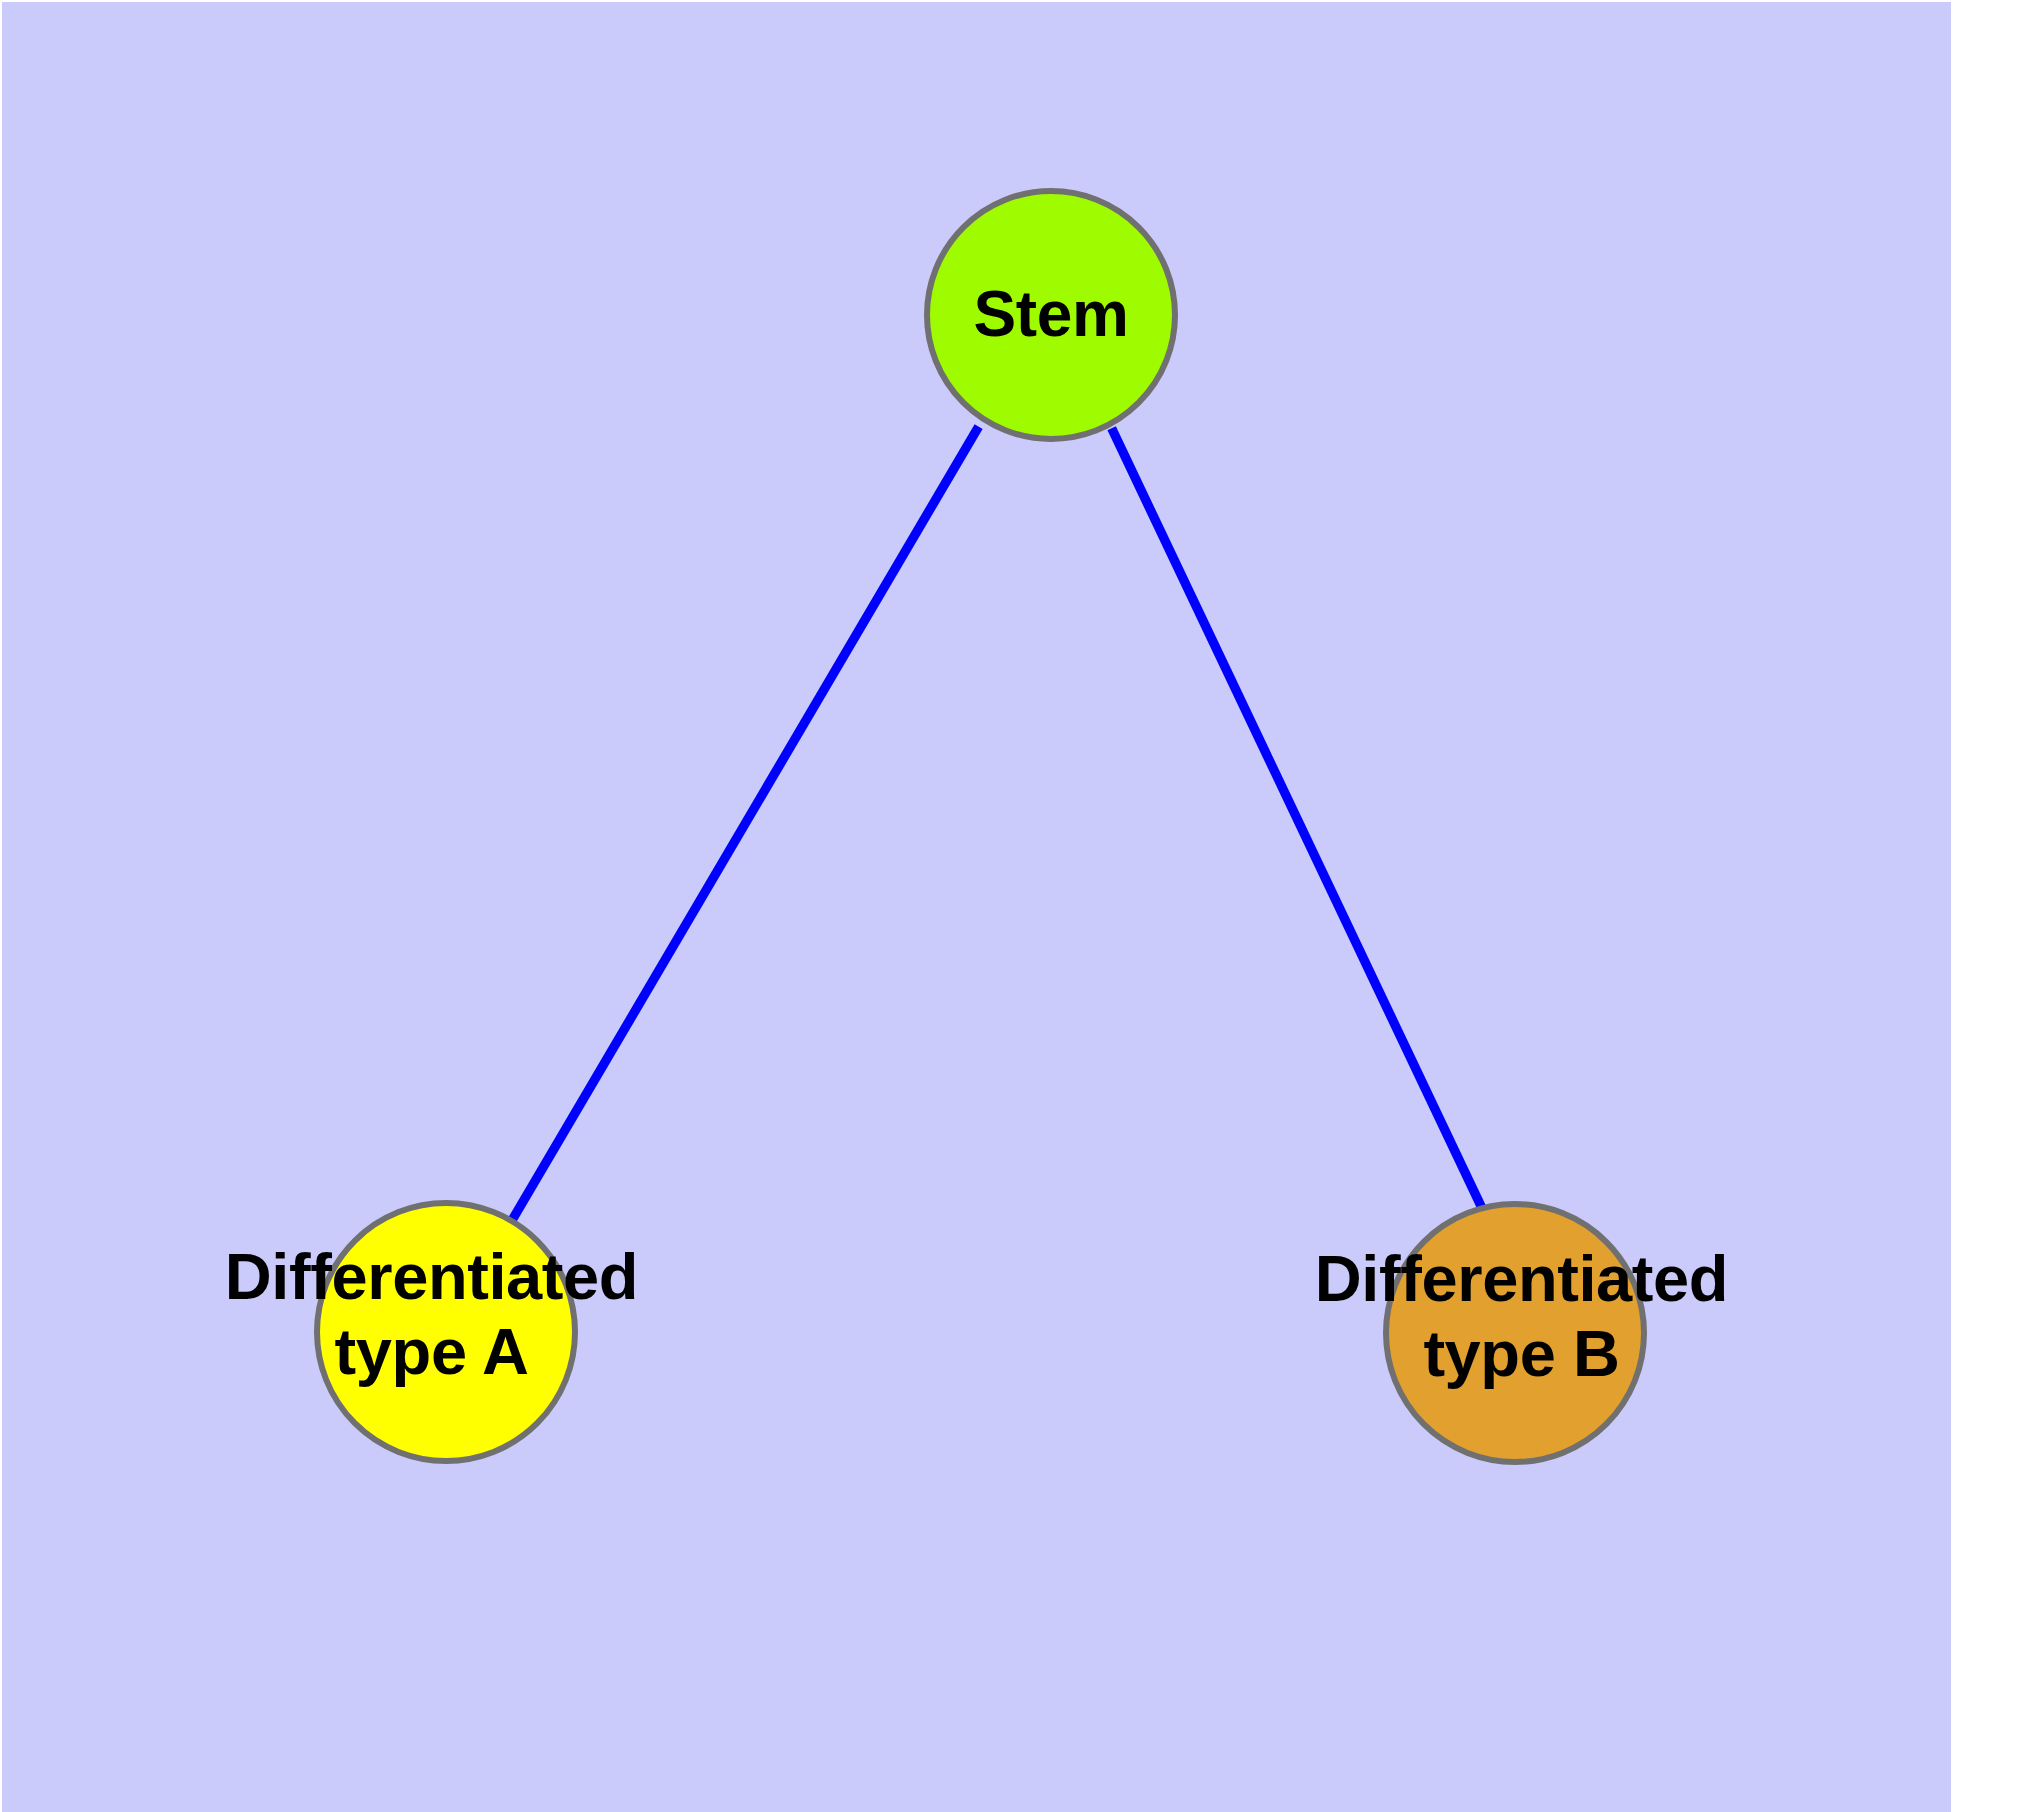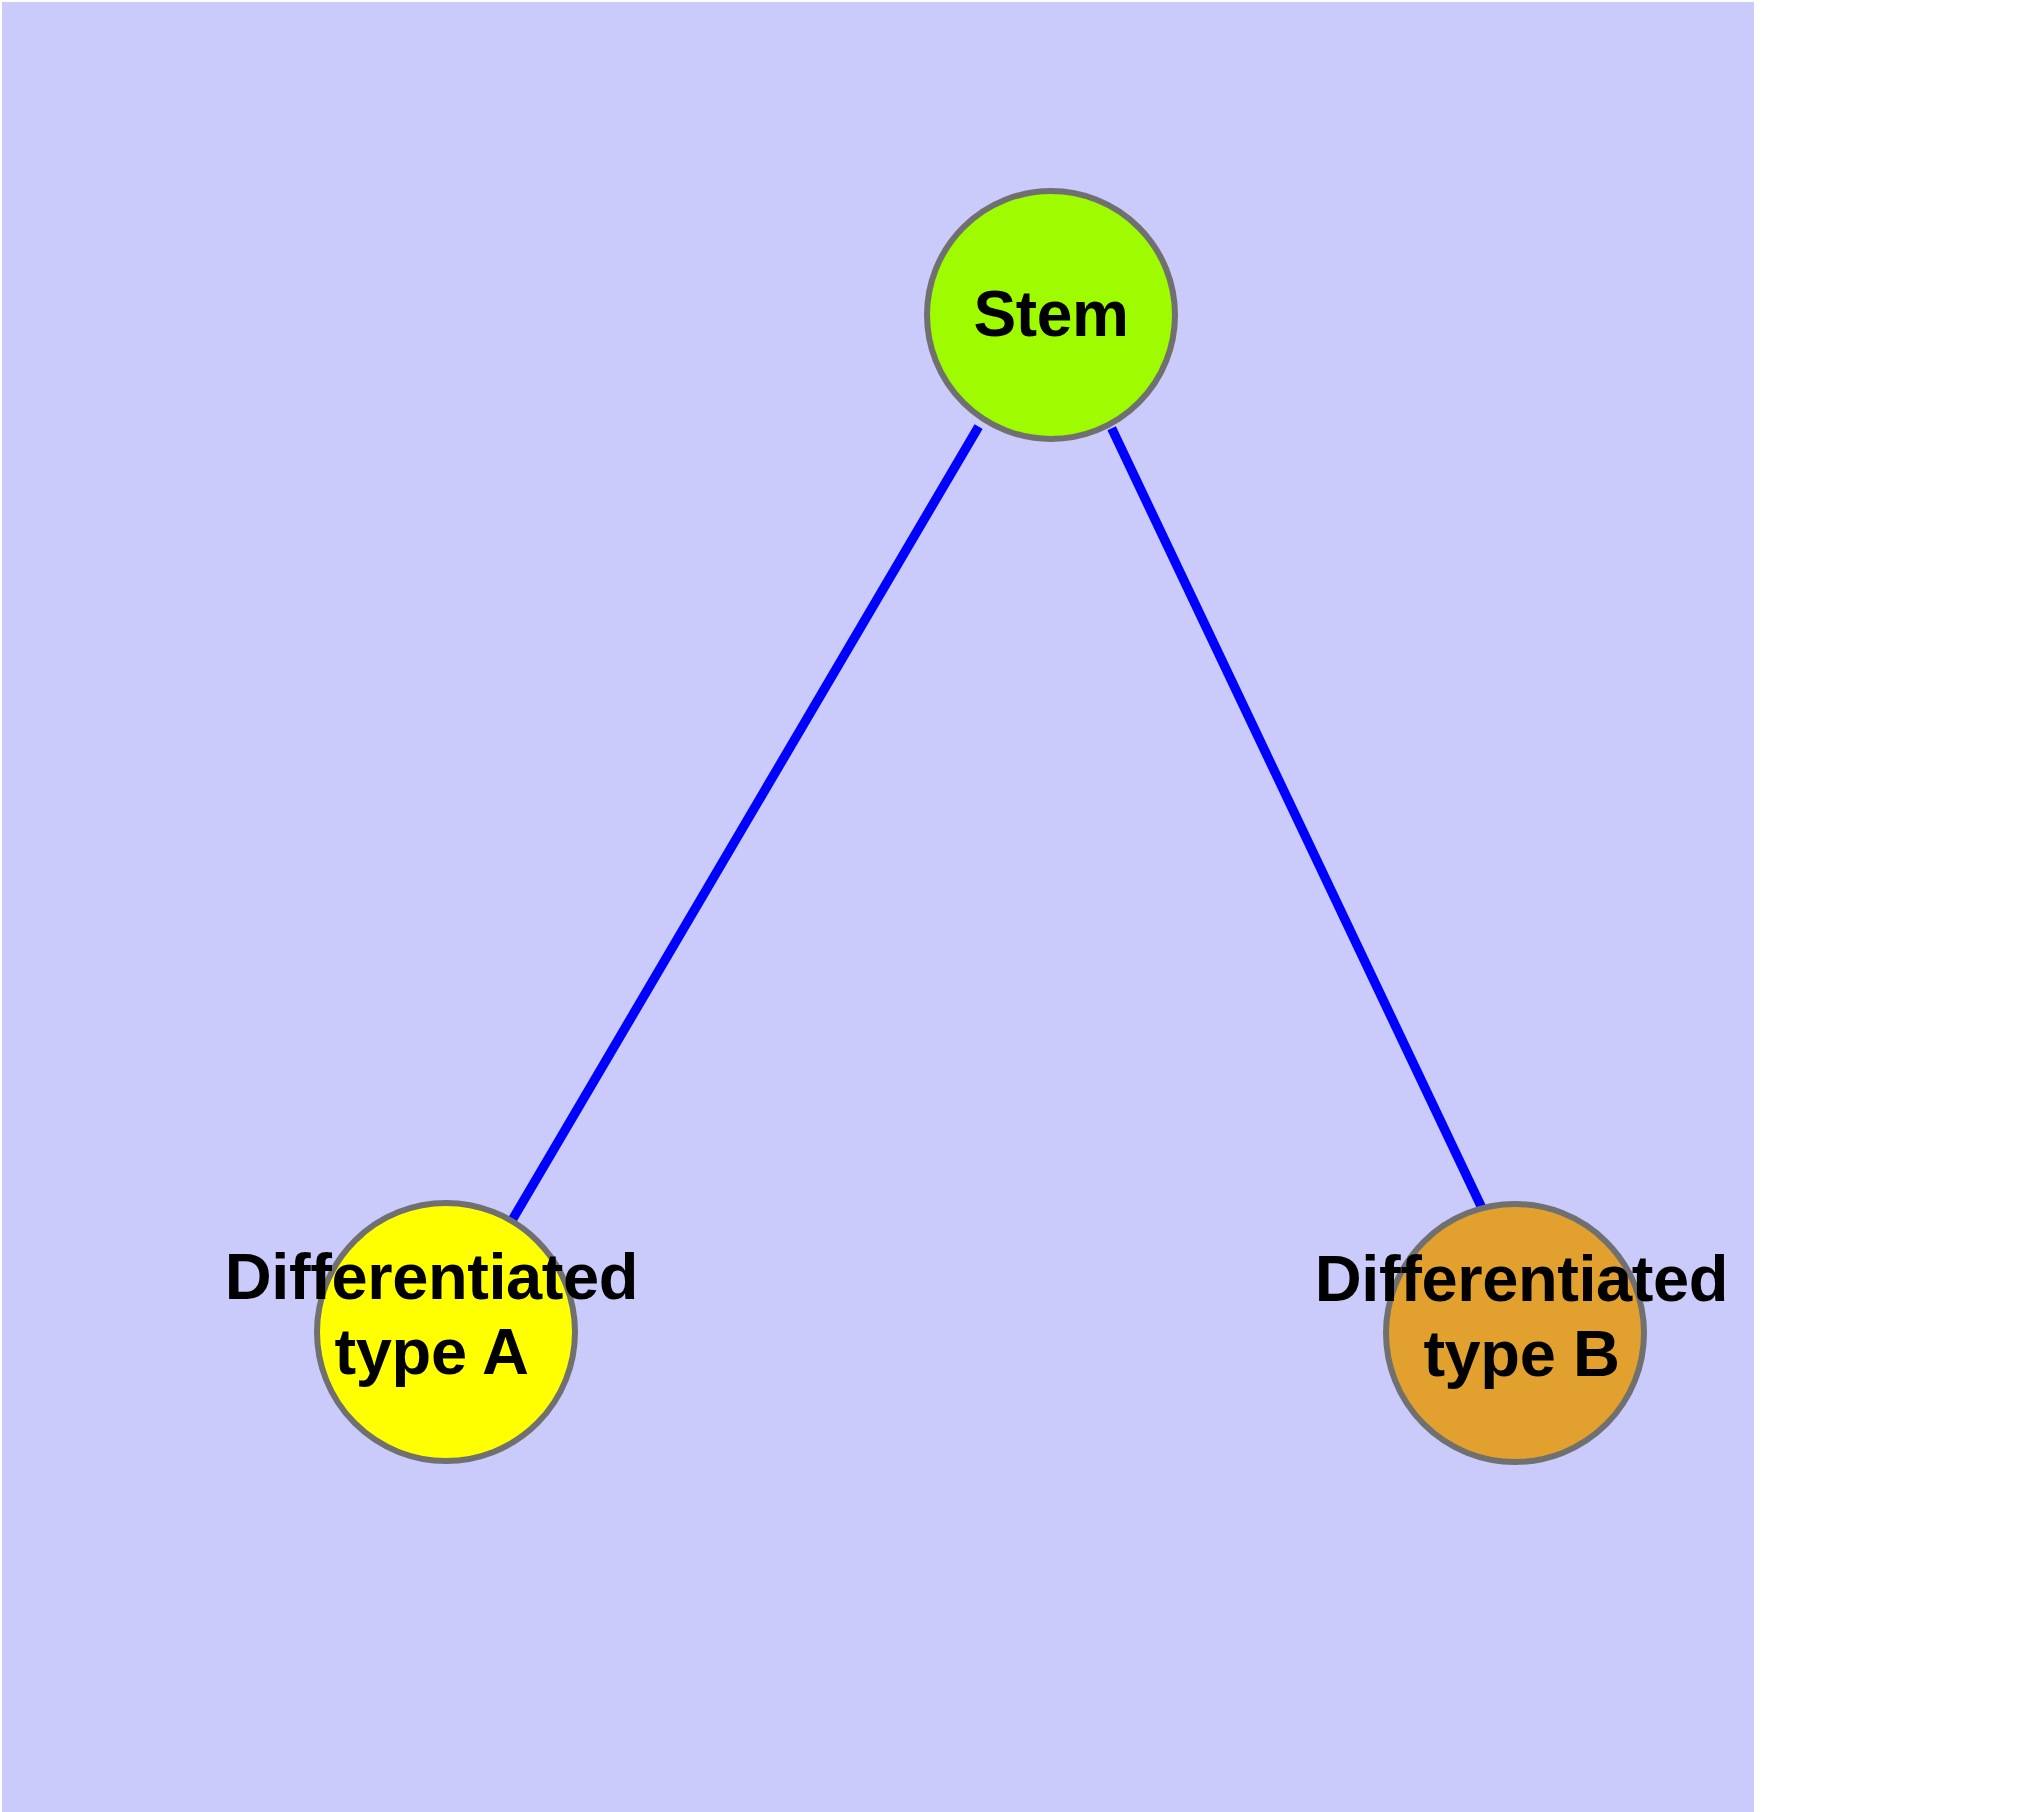--- a/index.html
+++ b/index.html
@@ -7,21 +7,21 @@
     padding: 0;
     background: #ffffff;
   }
   body {
     width: 2021px;
     height: 1812px;
     overflow: hidden;
   }
   #graph-canvas {
     position: relative;
-    width: 1754px;
+    width: 1951px;
     height: 1812px;
     background: #cbcbfb;
     box-sizing: border-box;
     border-left: 2.5px solid #ffffff;
     border-top: 2.5px solid #ffffff;
     font-family: "Liberation Sans", sans-serif;
   }
   #edge-layer {
     position: absolute;
     left: 0;

